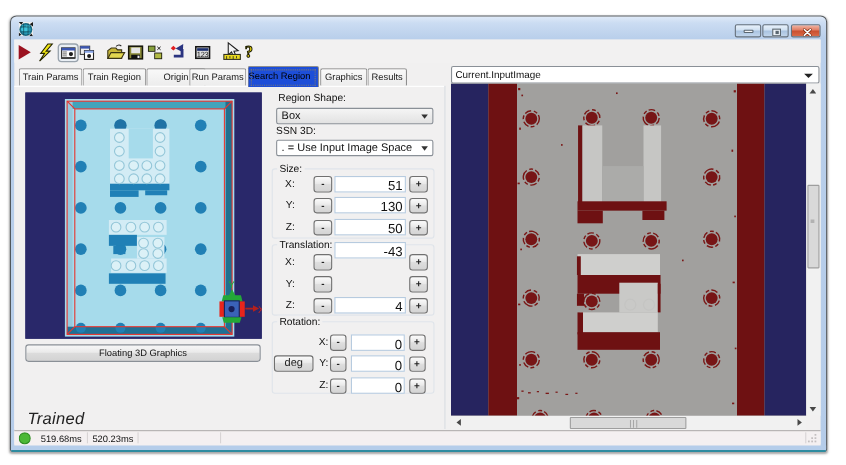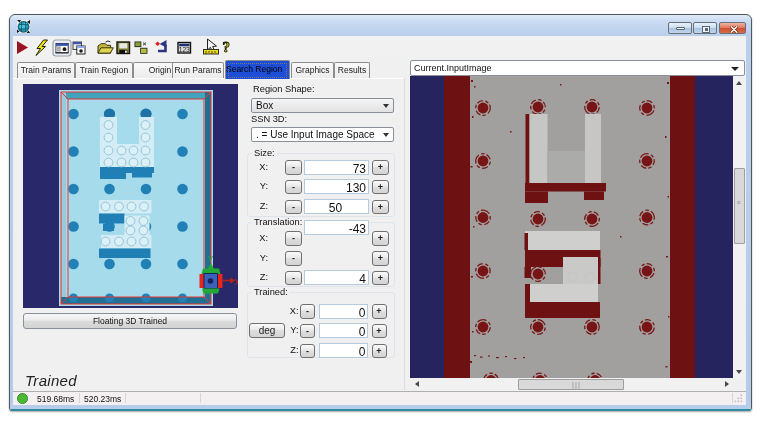--- a/index.html
+++ b/index.html
@@ -230,49 +230,49 @@
         <rect x="176.5" y="190" width="4.5" height="14" fill="#e8251c"></rect>
         <rect x="194.5" y="190" width="5" height="14" fill="#e8251c"></rect>
         <rect x="181" y="189.5" width="13.5" height="15" fill="#3a62b8" stroke="#16245c" stroke-width="1"></rect>
         <circle cx="187.5" cy="197" r="2.8" fill="#181f5a"></circle>
         <path d="M179 204.5 h17.5 l-1.5 5 h-14.5 z" fill="#23a838"></path>
         <path d="M200 196.5 H207" stroke="#b5201c" stroke-width="1.5"></path>
         <path d="M207 193.5 l5.5 3 -5.5 3 z" fill="#b5201c"></path>
         <text x="211.5" y="200.5" font-size="9" fill="#c42420">X</text>
       </g>
     </svg>
-    <div class="abs" id="floatbtn">Floating 3D Trained</div>
+    <div class="abs" id="floatbtn">Floating 3D Graphics</div>
     <div class="abs" id="trained">Trained</div>
 
     <div class="abs lbl" style="left:240px;top:48px">Region Shape:</div>
     <div class="combo" style="left:238px;top:61.5px;width:143px;height:15px;background:linear-gradient(#f5f5f5,#e2e2e2)">Box<span class="arr"></span></div>
     <div class="abs lbl" style="left:238px;top:78px">SSN 3D:</div>
     <div class="combo" style="left:238px;top:91px;width:143px;height:15px;background:#fff">. = Use Input Image Space<span class="arr"></span></div>
 
     <div class="abs grp" style="left:234px;top:117px;width:148px;height:64px">
         <div class="grplbl">Size:</div>
       </div>
     <div class="abs grp" style="left:234px;top:186px;width:148px;height:65px">
         <div class="grplbl">Translation:</div>
       </div>
     <div class="abs grp" style="left:234px;top:256px;width:148px;height:66px">
-        <div class="grplbl">Trained:</div>
+        <div class="grplbl">Rotation:</div>
       </div>
     <div id="rows">
         <div class="rowlbl" style="left: 239px; top: 125.5px;">X:</div>
         <div class="sbtn" style="left: 272px; top: 124px;">-</div>
-        <div class="field" style="left: 291px; top: 123.5px;">73</div>
+        <div class="field" style="left: 291px; top: 123.5px;">51</div>
         <div class="sbtn" style="left: 359px; top: 124px;">+</div>
         <div class="rowlbl" style="left: 239px; top: 145.3px;">Y:</div>
         <div class="sbtn" style="left: 272px; top: 143.8px;">-</div>
         <div class="field" style="left: 291px; top: 143.3px;">130</div>
         <div class="sbtn" style="left: 359px; top: 143.8px;">+</div>
         <div class="rowlbl" style="left: 239px; top: 165.1px;">Z:</div>
         <div class="sbtn" style="left: 272px; top: 163.6px;">-</div>
-        <div class="field" style="left: 291px; top: 163.1px; text-align: center;">50</div>
+        <div class="field" style="left: 291px; top: 163.1px;">50</div>
         <div class="sbtn" style="left: 359px; top: 163.6px;">+</div>
         <div class="rowlbl" style="left: 239px; top: 196.8px;">X:</div>
         <div class="sbtn" style="left: 272px; top: 195.3px;">-</div>
         <div class="field" style="left: 291px; top: 184px;">-43</div>
         <div class="sbtn" style="left: 359px; top: 195.3px;">+</div>
         <div class="rowlbl" style="left: 239px; top: 216.6px;">Y:</div>
         <div class="sbtn" style="left: 272px; top: 215.1px;">-</div>
         <div class="field" style="left: 291px; top: 214.6px; margin-top: 19px;">-134</div>
         <div class="sbtn" style="left: 359px; top: 215.1px;">+</div>
         <div class="rowlbl" style="left: 239px; top: 236.4px;">Z:</div>

